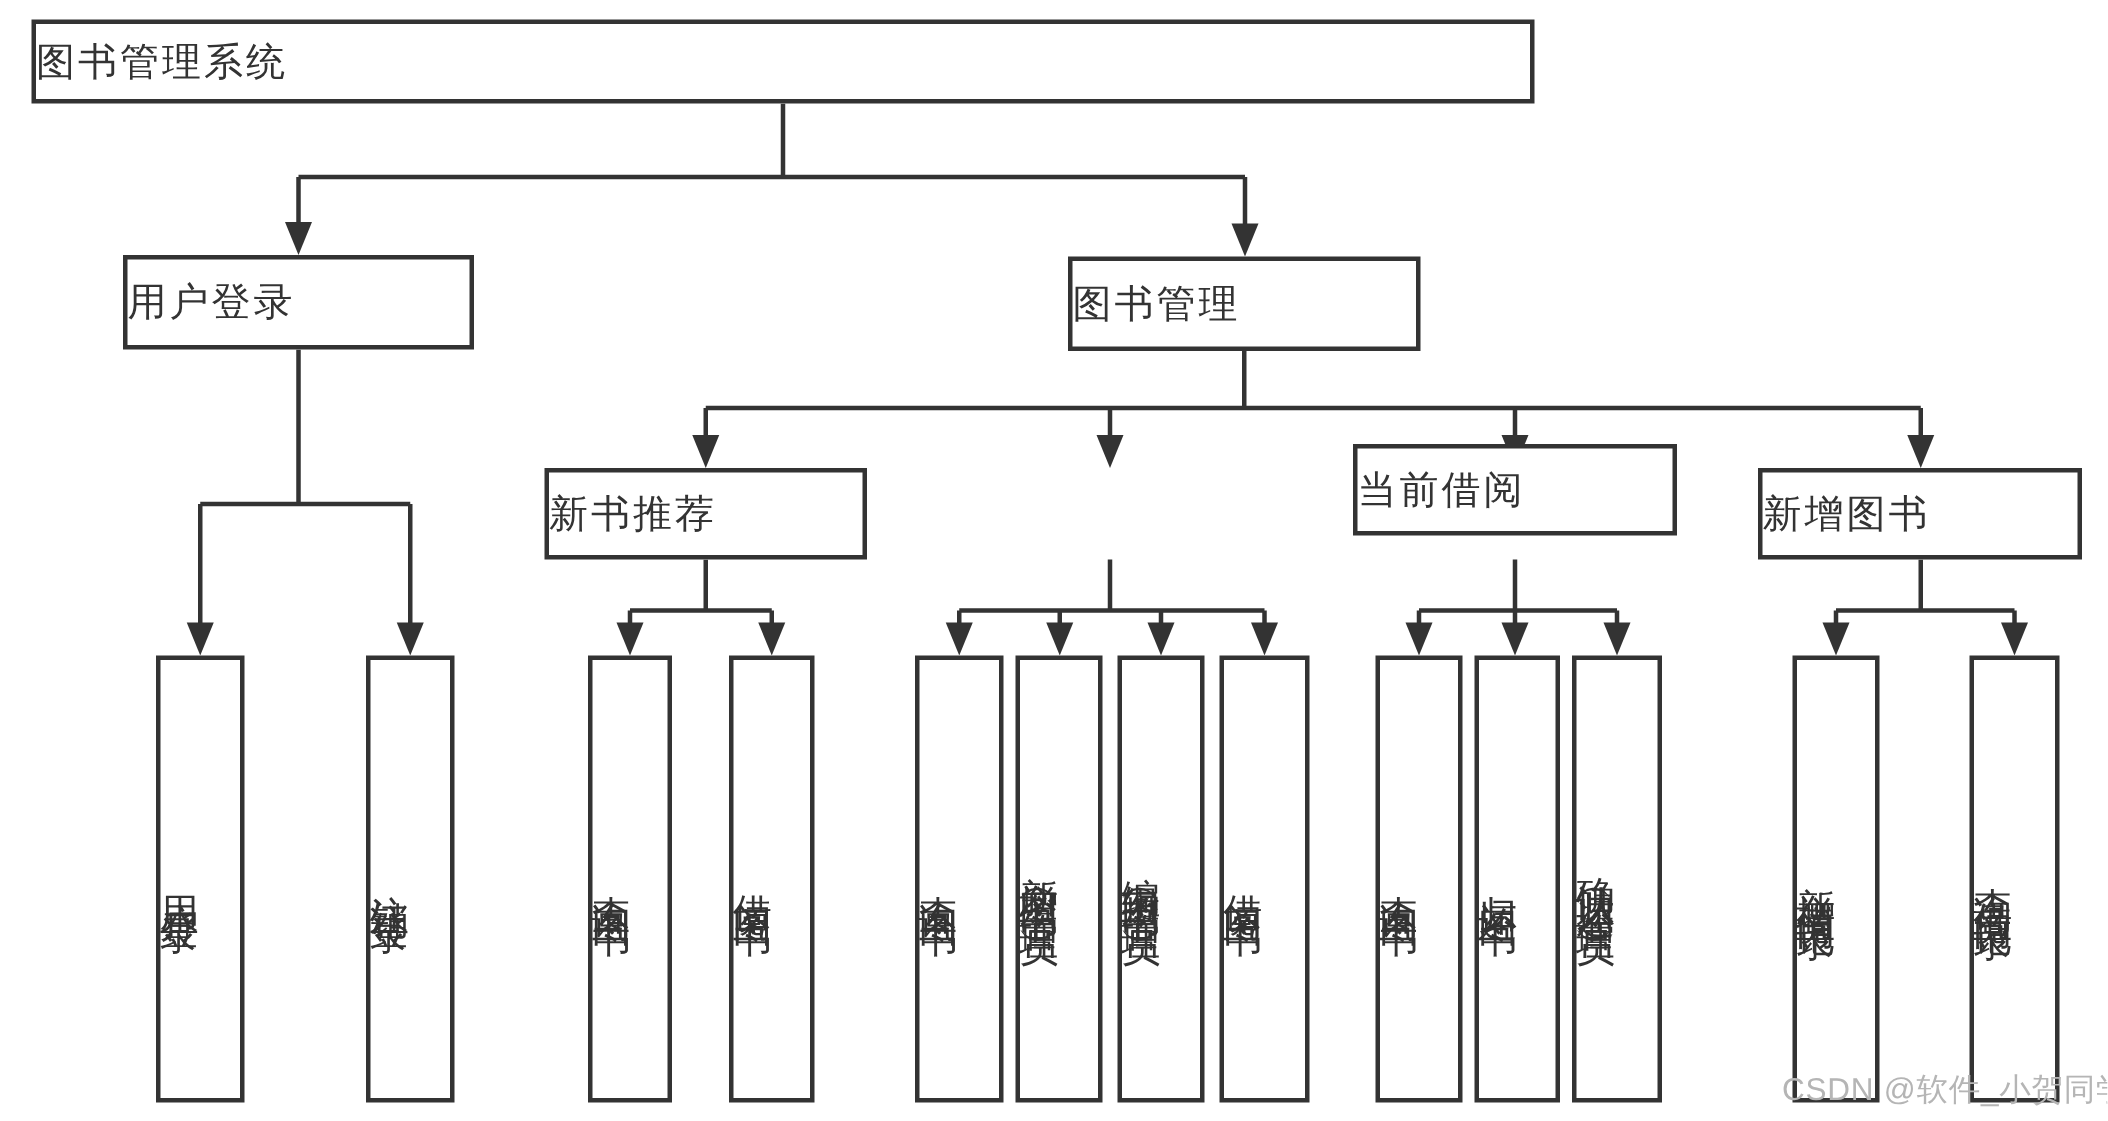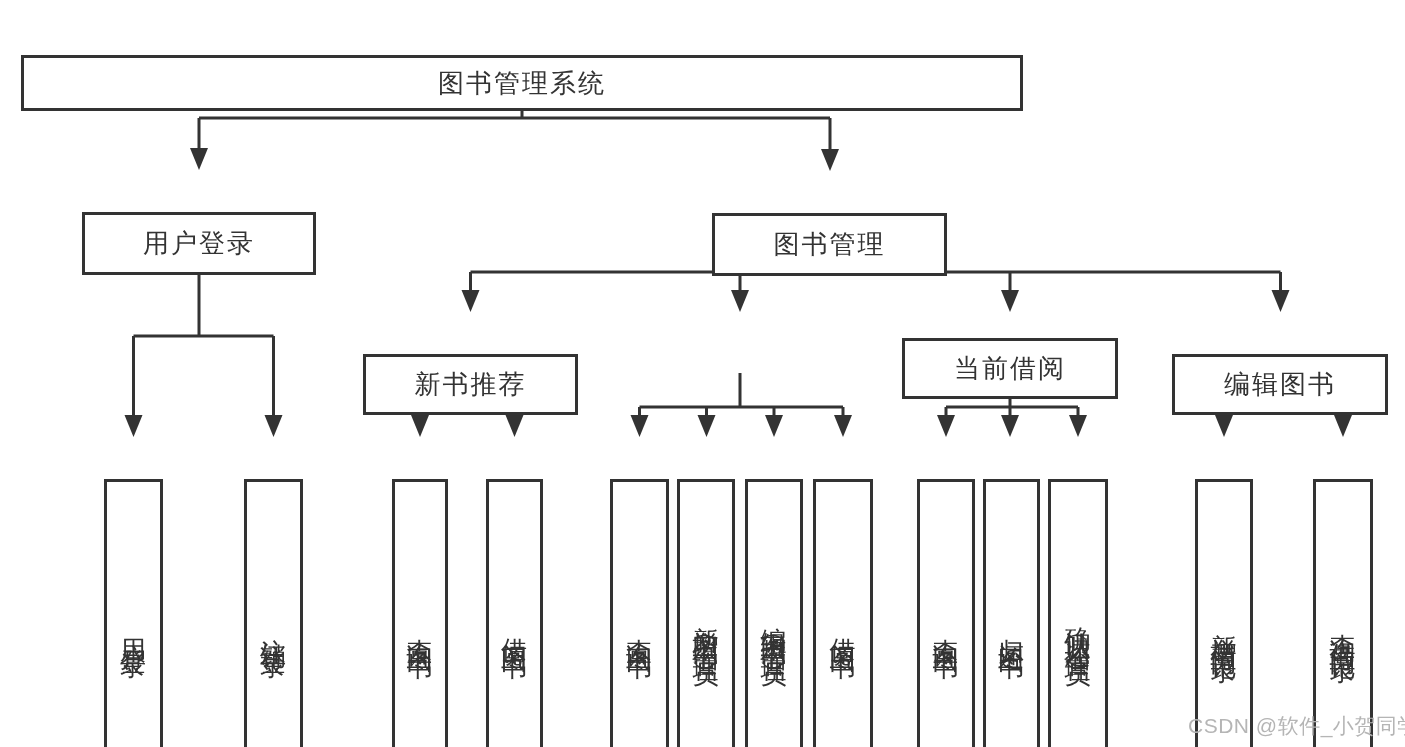--- a/index.html
+++ b/index.html
@@ -12,23 +12,22 @@
   }
   #connector-layer{
     position:absolute;left:0;top:0;width:1405px;height:747px;
     pointer-events:none;
   }
   .node{
     position:absolute;
     box-sizing:border-box;
     background:var(--box-bg,#ffffff);
     border:3px solid var(--line,#333333);
-    display:flex;align-items:center;justify-content:center;
+    display:flex;align-items:center;
     color:var(--text,#333333);
-    margin-top:42px;
   }
   .node.h .lbl{
     font-size:26px;
     letter-spacing:2px;
     white-space:nowrap;
   }
   .node.v .lbl{
     writing-mode:vertical-rl;
     text-orientation:mixed;
     font-size:26px;
@@ -95,21 +94,21 @@
     <span class="lbl">图书管理</span>
   </div>
 
   <div class="node h" style="left:363px;top:312px;width:215px;height:61px">
     <span class="lbl">新书推荐</span>
   </div>
   <div class="node h" style="left:902px;top:296px;width:216px;height:61px">
     <span class="lbl">当前借阅</span>
   </div>
   <div class="node h" style="left:1172px;top:312px;width:216px;height:61px">
-    <span class="lbl">编辑图书</span>
+    <span class="lbl">新增图书</span>
   </div>
 
   <div class="node v" style="left:104px;top:437px;width:59px;height:298px">
     <span class="lbl">用户登录</span>
   </div>
   <div class="node v" style="left:244px;top:437px;width:59px;height:298px">
     <span class="lbl">注销登录</span>
   </div>
 
   <div class="node v" style="left:392px;top:437px;width:56px;height:298px">

